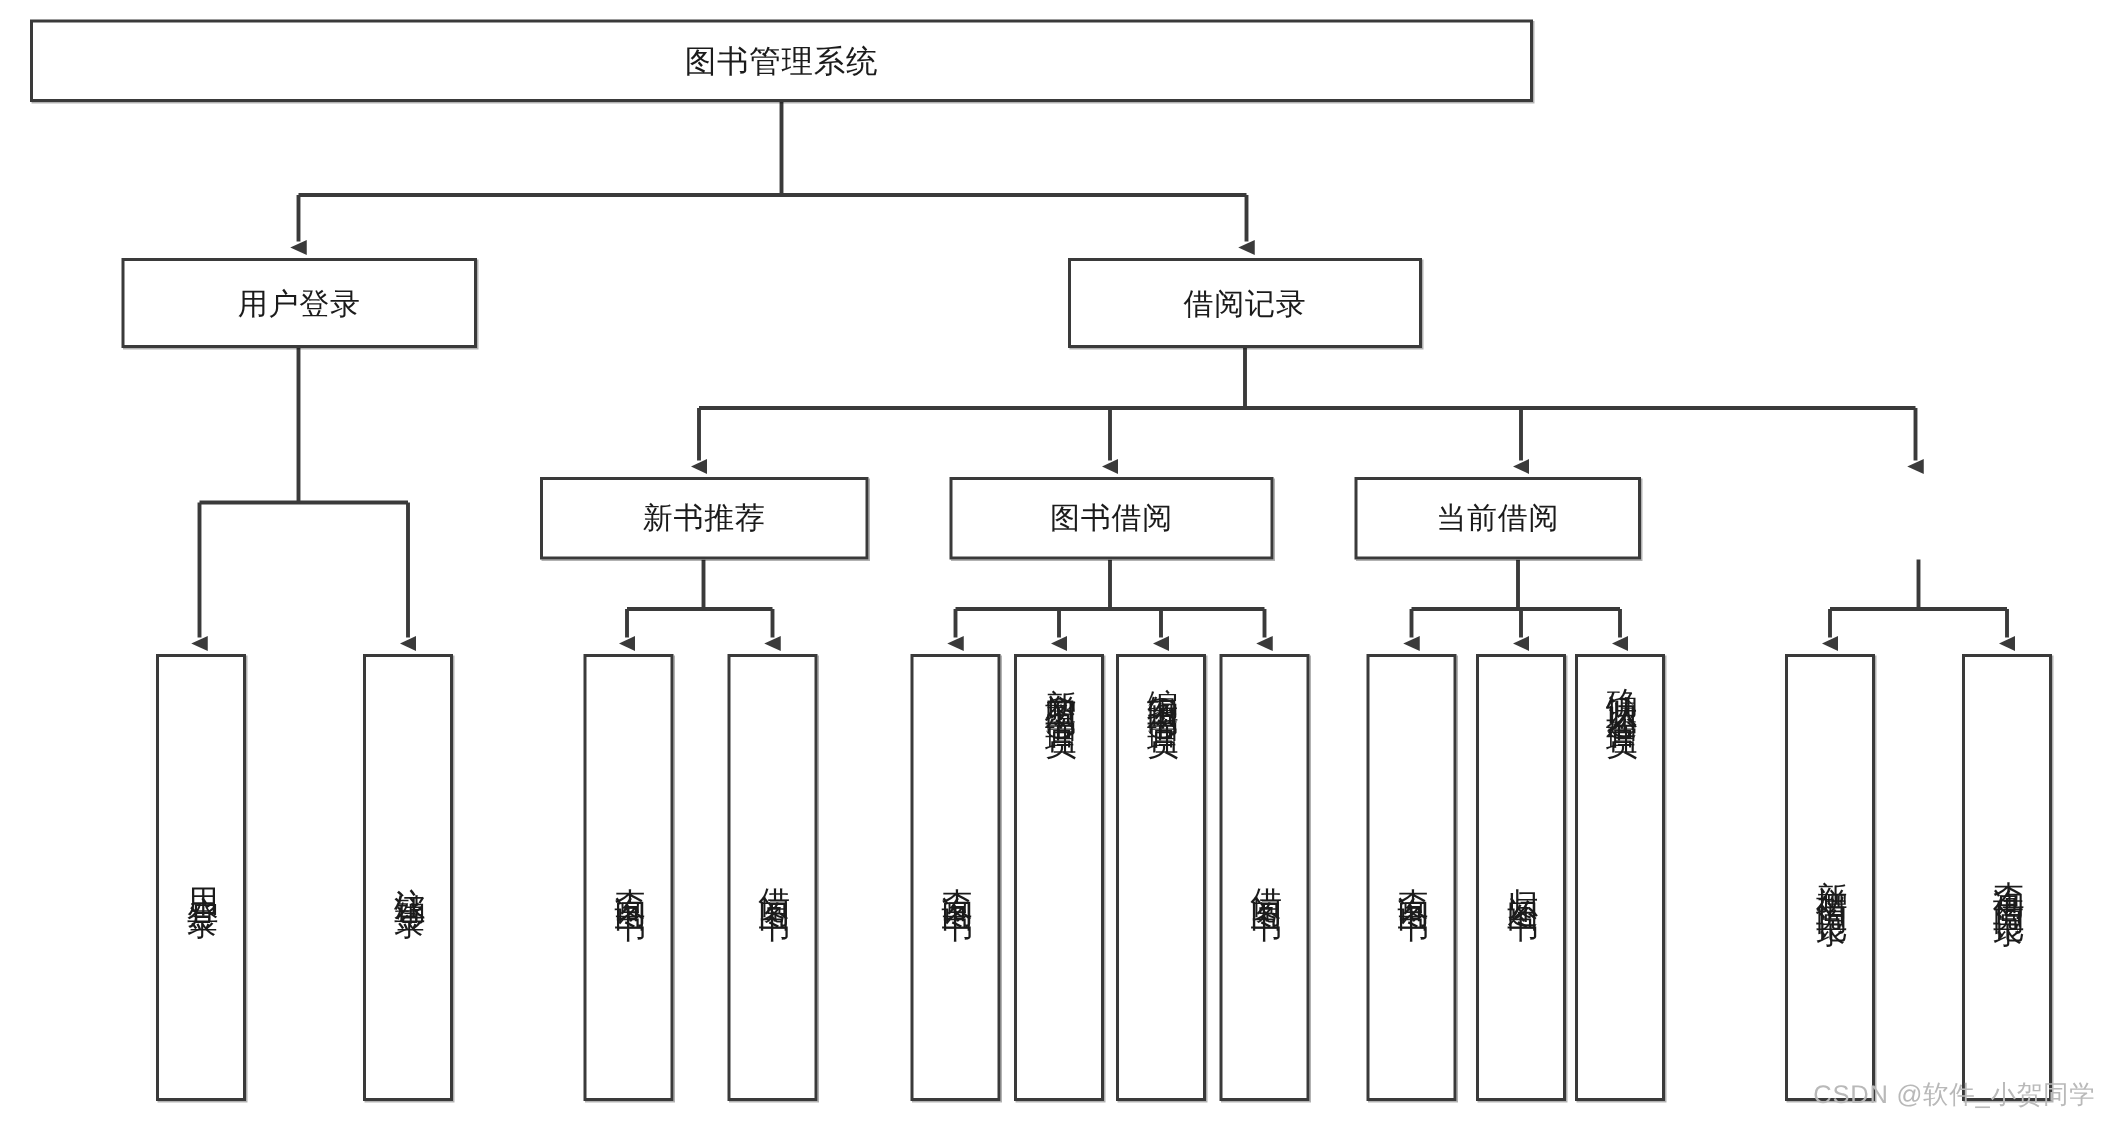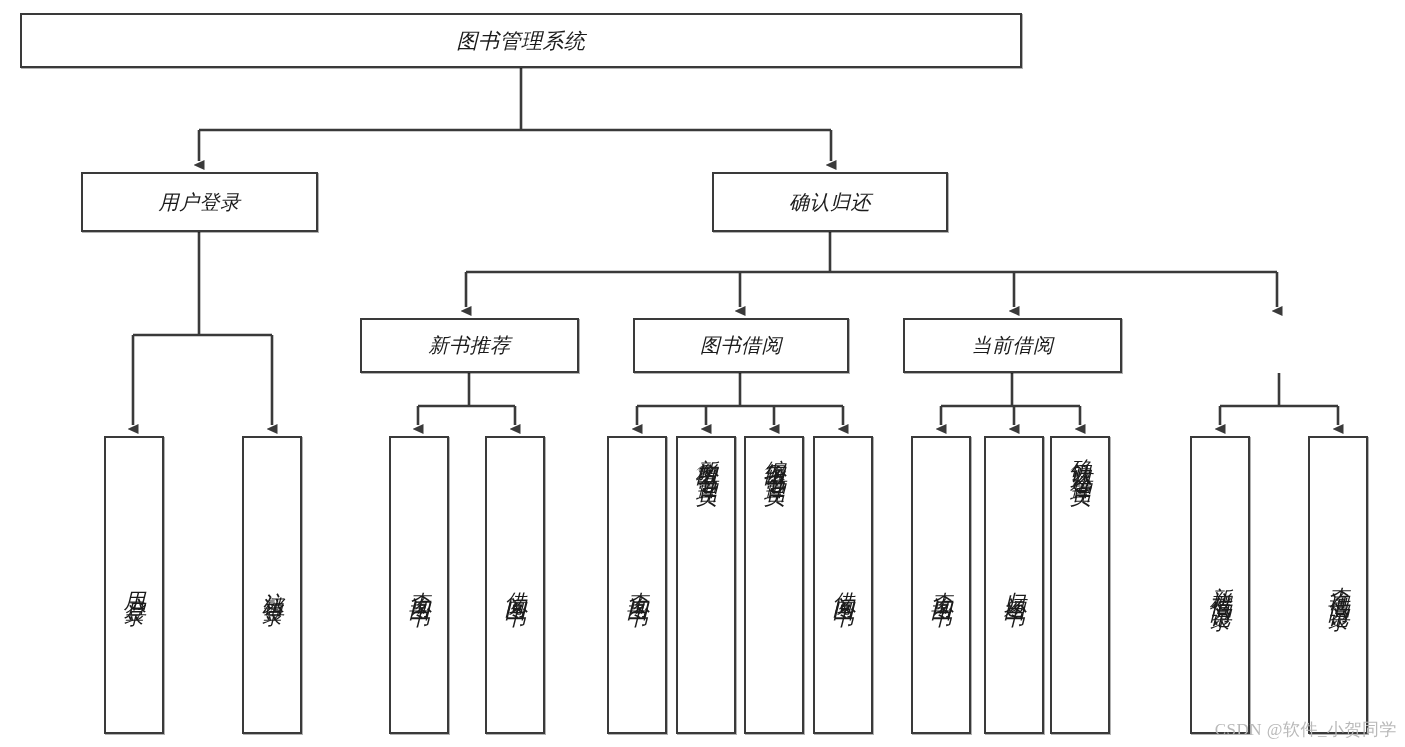--- a/index.html
+++ b/index.html
@@ -33,21 +33,20 @@
   .node {
     position: absolute;
     border: 2px solid #3a3a3a;
     background: #ffffff;
     display: flex;
     align-items: center;
     justify-content: center;
     color: #1b1b1b;
     box-shadow: 1px 1px 0 rgba(0,0,0,0.30);
     z-index: 2;
-    font-style: italic;
   }
   .node-label {
     display: block;
     text-align: center;
     letter-spacing: 0.5px;
     white-space: nowrap;
   }
   
   .node.root { font-size: 21px; }
   
@@ -76,21 +75,21 @@
   
   #watermark {
     position: absolute;
     right: 8px;
     bottom: 6px;
     font-size: 17px;
     color: #b9b9b9;
     letter-spacing: 0.5px;
     z-index: 5;
     white-space: nowrap;
-    font-family: Liberation Serif, serif;
+    font-family: Liberation Sans, sans-serif;
   }
 </style>
 </head>
 <body>
 
 <div id="canvas">
 
   <svg id="edges" viewBox="0 0 1405 747" width="1405" height="747">
     <defs>
       <marker id="arrow" markerWidth="10" markerHeight="11" refX="1" refY="5.5" orient="auto" markerUnits="userSpaceOnUse">
@@ -144,30 +143,30 @@
   </svg>
 
   <div class="node root" style="left:20px; top:13px; width:1002px; height:55px;">
     <span class="node-label">图书管理系统</span>
   </div>
 
   <div class="node branch" style="left:81px; top:172px; width:237px; height:60px;">
     <span class="node-label">用户登录</span>
   </div>
   <div class="node branch" style="left:712px; top:172px; width:236px; height:60px;">
-    <span class="node-label">确认归还</span>
+    <span class="node-label">借阅记录</span>
   </div>
 
   <div class="node branch" style="left:633px; top:318px; width:216px; height:55px;">
     <span class="node-label">图书借阅</span>
   </div>
   <div class="node branch" style="left:360px; top:318px; width:219px; height:55px;">
     <span class="node-label">新书推荐</span>
   </div>
-  <div class="node branch" style="left:903px; top:318px; width:219px; height:55px;">
+  <div class="node branch" style="left:903px; top:318px; width:191px; height:55px;">
     <span class="node-label">当前借阅</span>
   </div>
 
   <div class="node leaf mid" style="left:104px; top:436px; width:60px; height:298px;">
     <span class="node-label">用户登录</span>
   </div>
   <div class="node leaf mid" style="left:242px; top:436px; width:60px; height:298px;">
     <span class="node-label">注销登录</span>
   </div>
 

